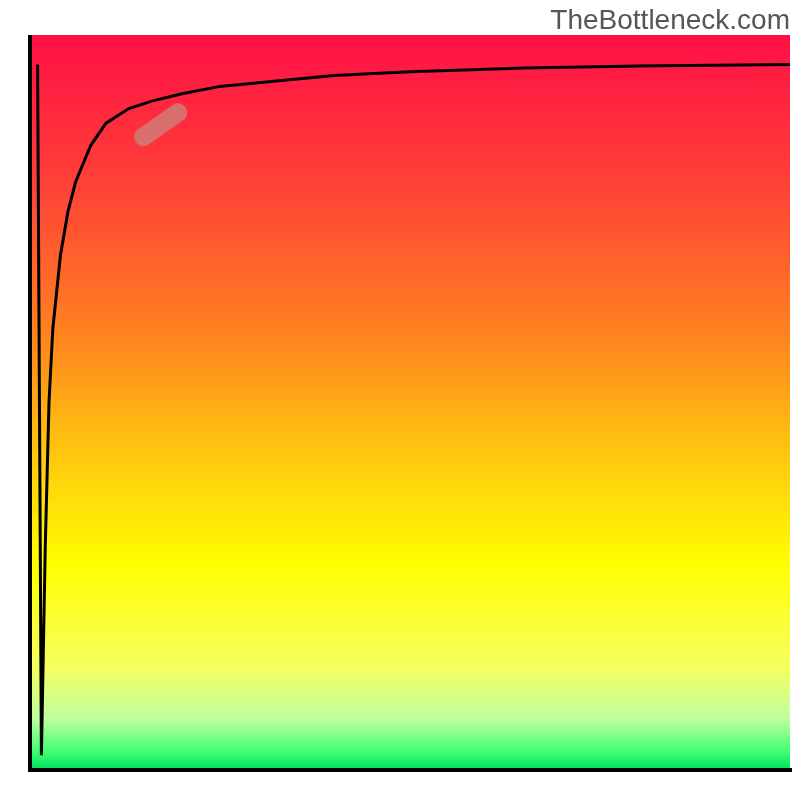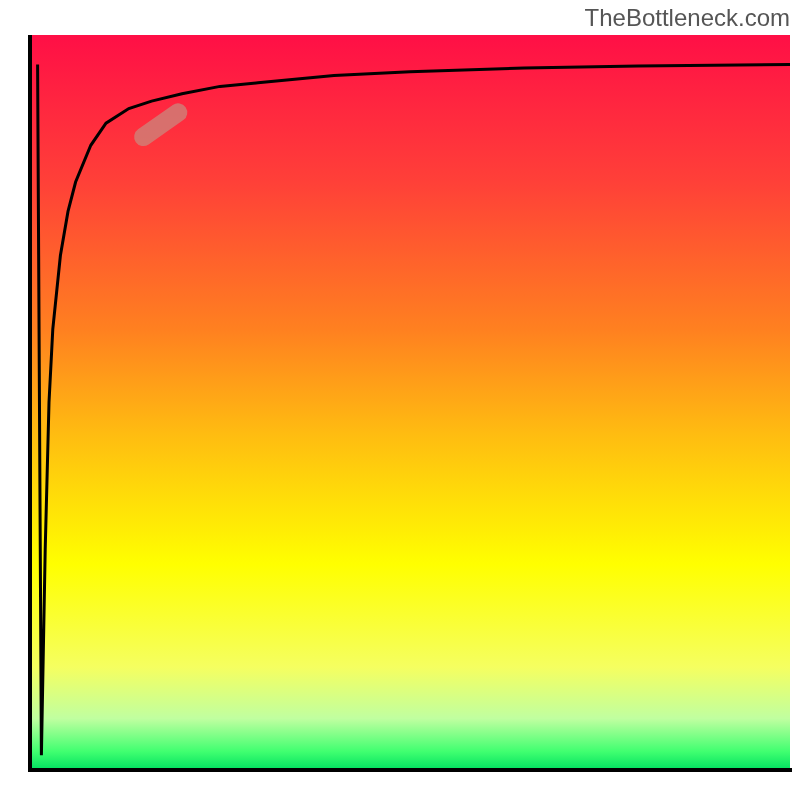--- a/index.html
+++ b/index.html
@@ -13,21 +13,21 @@
   }
   .wrap {
     position: relative;
     width: 800px;
     height: 800px;
   }
   .attribution {
     position: absolute;
     top: 4px;
     right: 10px;
-    font-size: 24px;
+    font-size: 28px;
     color: #555;
     font-family: Arial, Helvetica, sans-serif;
     letter-spacing: 0px;
   }
   svg {
     display: block;
   }
 </style>
 </head>
 <body>

